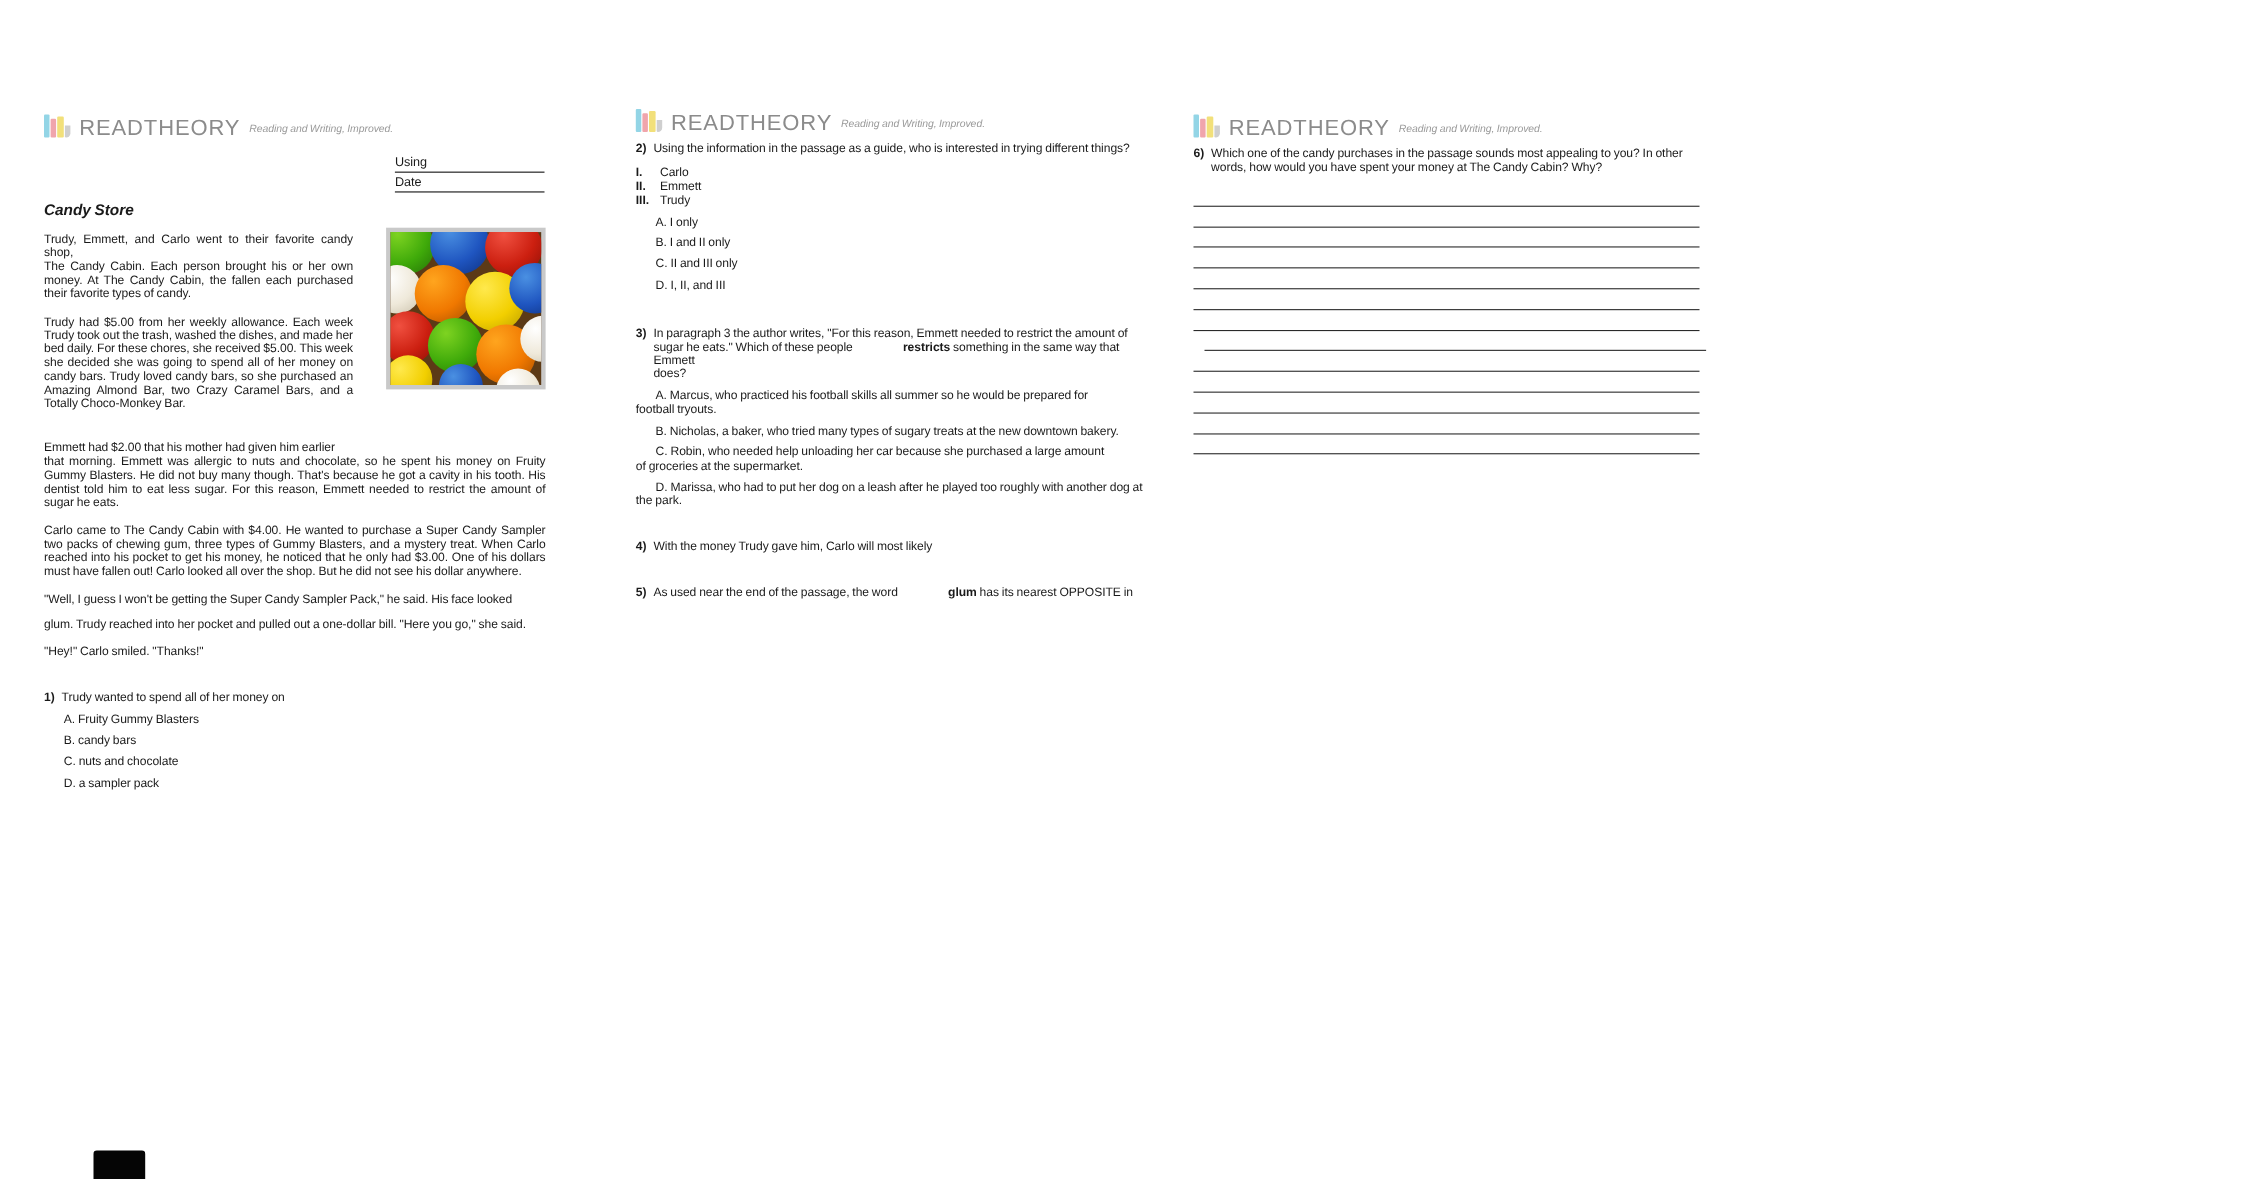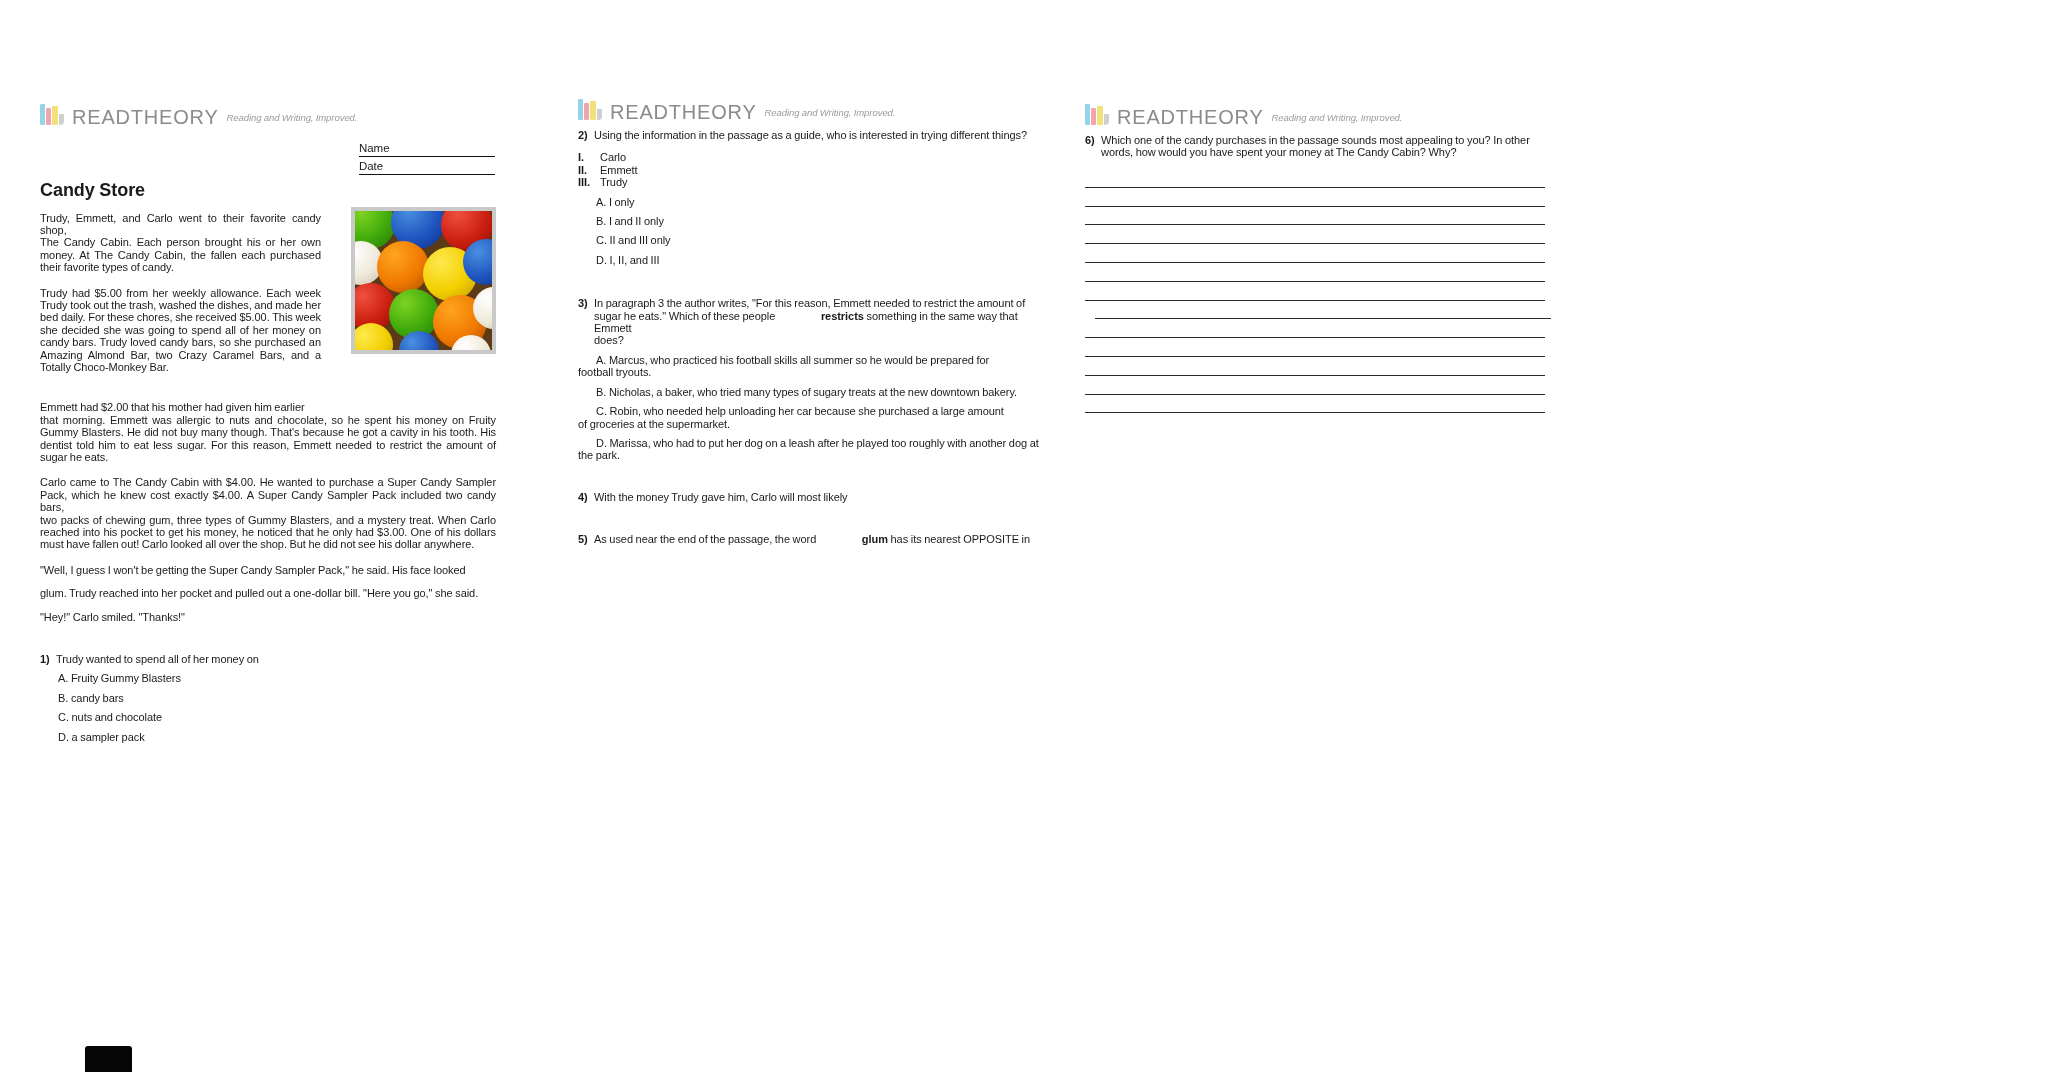--- a/index.html
+++ b/index.html
@@ -19,21 +19,21 @@
   .b2{left:6px;width:5px;height:17px;background:#f0a5ac;}
   .b3{left:12px;width:6px;height:19px;background:#f2e07a;}
   .b4{left:19px;width:5px;height:11px;background:#cfcfcf;border-radius:0 0 7px 2px;}
   .logo-text{font-size:20px;line-height:18px;letter-spacing:0.8px;color:#8b8b8b;white-space:nowrap;}
   .logo-tagline{font-size:9.5px;line-height:12px;font-style:italic;color:#9a9a9a;margin-left:8px;padding-bottom:2px;white-space:nowrap;}
 
   
   .namedate{width:136px;margin-left:319px;margin-top:16px;}
   .nd-row{height:14px;border-bottom:1.5px solid #111;margin-bottom:2.5px;font-size:11.5px;}
 
-  .title{font-size:18px;line-height:20px;font-weight:bold;margin:5px 0 0 0;}
+  .title{font-size:14px;line-height:20px;font-weight:bold;margin:5px 0 0 0;font-style:italic;}
 
   .passage{margin-top:12px;}
   .photo-frame{float:right;width:137px;height:139px;padding:4px;background:#c9c9c9;
                margin:-5px 0 10px 30px;}
   .photo{position:relative;width:100%;height:100%;overflow:hidden;background:#5c3a16;}
   .ball{position:absolute;border-radius:50%;}
 
   .para{margin:0 0 13px 0;}
   .p3{margin-top:28px;}
   .jlines .tline{text-align:justify;text-align-last:justify;}
@@ -77,21 +77,21 @@
       <i class="book b1"></i>
         <i class="book b2"></i>
         <i class="book b3"></i>
         <i class="book b4"></i>
     </span>
     <span class="logo-text">READTHEORY</span>
     <span class="logo-tagline">Reading and Writing, Improved.</span>
   </header>
 
   <div class="namedate">
-    <div class="nd-row"><span>Name</span></div>
+    <div class="nd-row"><span>Using</span></div>
     <div class="nd-row"><span>Date</span></div>
   </div>
 
   <h1 class="title">Candy Store</h1>
 
   <div class="passage">
     <div class="photo-frame">
       <div class="photo" id="photo" style="background: rgb(92, 58, 22);">
           <div class="ball" style="left: -10px; top: -12px; width: 50px; height: 50px; background: radial-gradient(circle at 33% 28%, rgb(126, 211, 33), rgb(63, 170, 10) 55%, rgb(35, 112, 6) 100%);"></div>
           <div class="ball" style="left: 36px; top: -16px; width: 54px; height: 54px; background: radial-gradient(circle at 33% 28%, rgb(74, 144, 226), rgb(31, 85, 192) 55%, rgb(13, 47, 126) 100%);"></div>
@@ -128,21 +128,20 @@
       <div>Emmett had $2.00 that his mother had given him earlier</div>
       <div class="jlines">
           <div class="tline">that morning. Emmett was allergic to nuts and chocolate, so he spent his money on Fruity</div>
           <div class="tline">Gummy Blasters. He did not buy many though. That's because he got a cavity in his tooth. His</div>
           <div class="tline">dentist told him to eat less sugar. For this reason, Emmett needed to restrict the amount of</div>
           <div class="tline tlast">sugar he eats.</div>
         </div>
     </div>
     <div class="para jlines">
         <div class="tline">Carlo came to The Candy Cabin with $4.00. He wanted to purchase a Super Candy Sampler</div>
-        <div class="tline">Pack, which he knew cost exactly $4.00. A Super Candy Sampler Pack included two candy bars,</div>
         <div class="tline">two packs of chewing gum, three types of Gummy Blasters, and a mystery treat. When Carlo</div>
         <div class="tline">reached into his pocket to get his money, he noticed that he only had $3.00. One of his dollars</div>
         <div class="tline tlast">must have fallen out! Carlo looked all over the shop. But he did not see his dollar anywhere.</div>
       </div>
     <p class="quote">"Well, I guess I won't be getting the Super Candy Sampler Pack," he said. His face looked</p>
     <p class="quote">glum. Trudy reached into her pocket and pulled out a one-dollar bill. "Here you go," she said.</p>
     <p class="quote">"Hey!" Carlo smiled. "Thanks!"</p>
   </div>
 
   <div class="question q1block">

